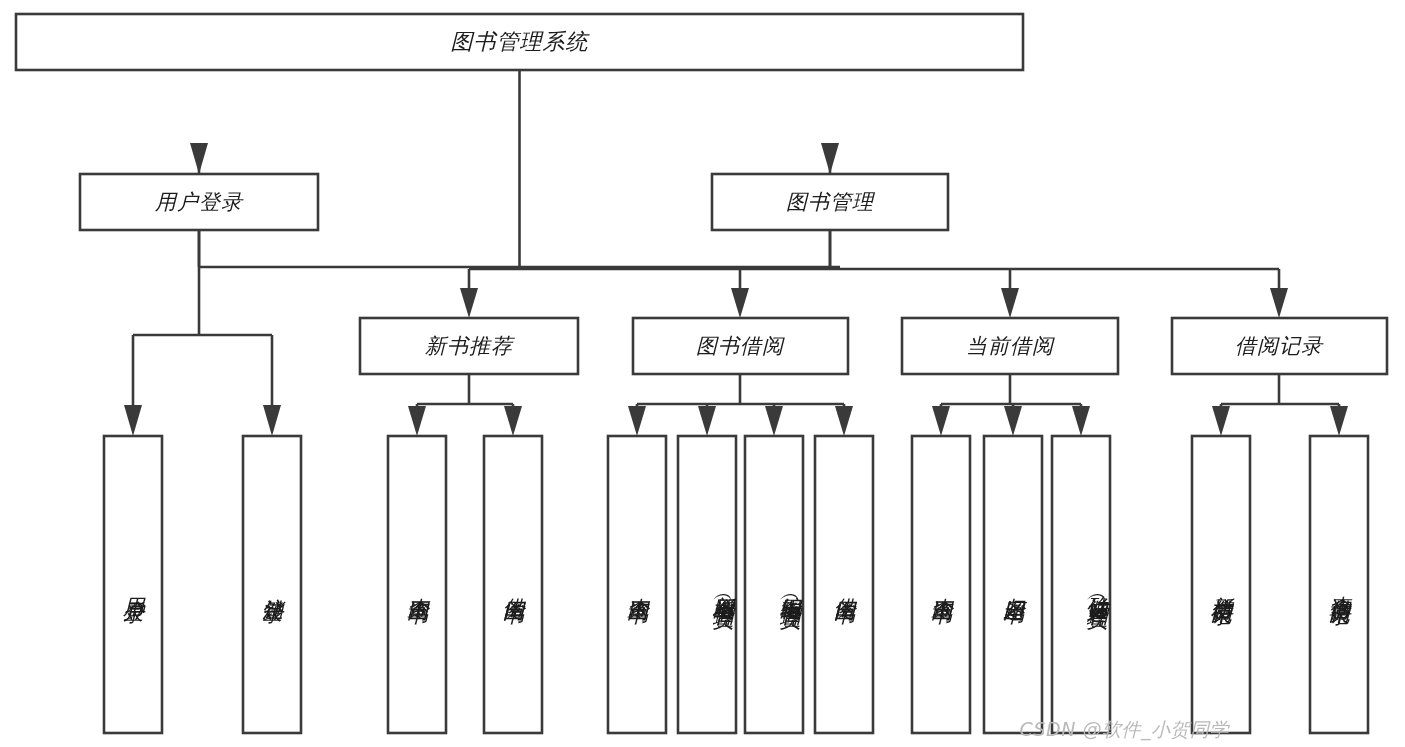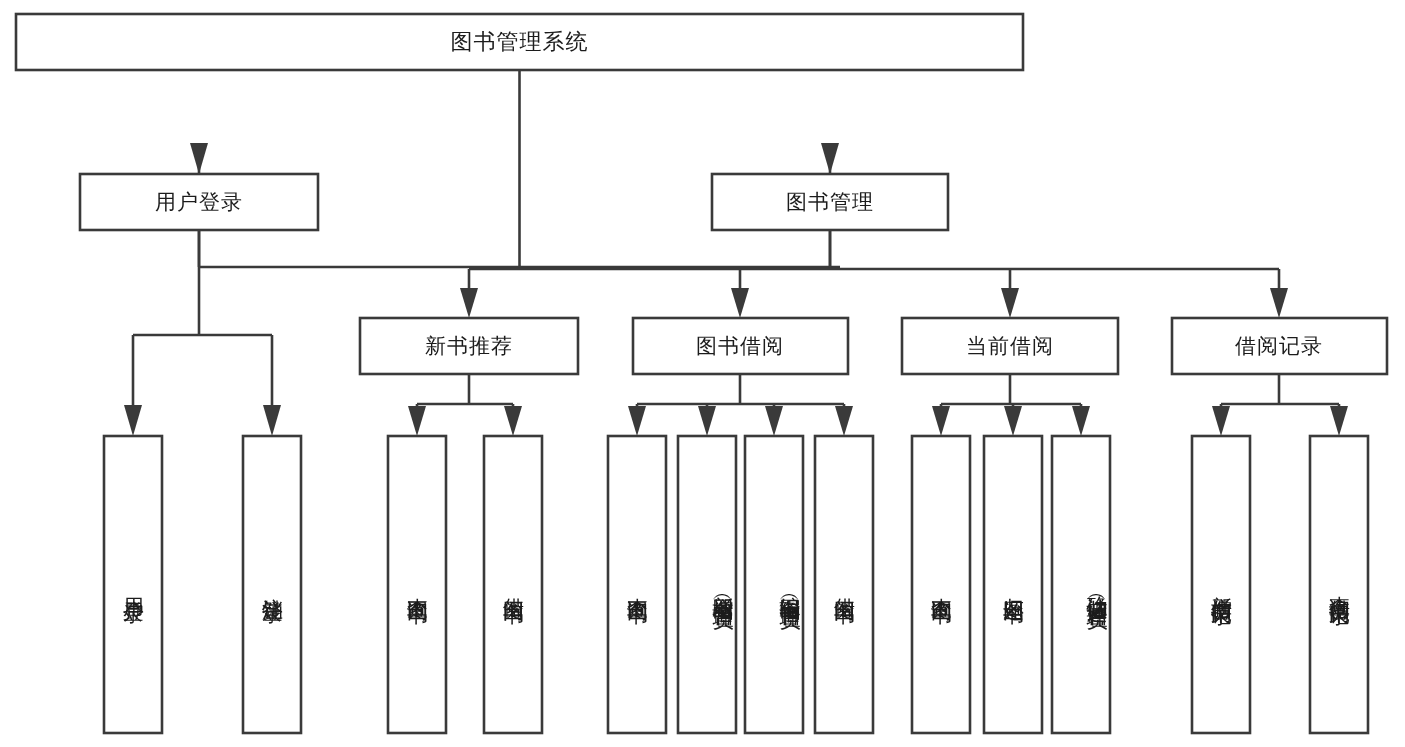--- a/index.html
+++ b/index.html
@@ -12,20 +12,21 @@
     height: 747px;
     font-family: "DejaVu Sans", "Liberation Sans", sans-serif;
     overflow: hidden;
     position: relative;
   }
   #diagram-root {
     position: relative;
     width: 1237px;
     height: 747px;
     background: #ffffff;
+    font-style: italic;
   }
   svg.diagram-canvas {
     position: absolute;
     left: 0;
     top: 0;
     width: 1405px;
     height: 747px;
   }
   .node-box {
     fill: #ffffff;
@@ -225,13 +226,14 @@
   <div class="leaf-label" style="left:608px; top:436px; width:58px; height:297px; display:flex; align-items:center; justify-content:center;">查询图书</div>
   <div class="leaf-label" style="left:678px; top:436px; width:58px; height:297px; display:flex; align-items:flex-start; justify-content:center; padding-top:6px; box-sizing:border-box;">新增图书（管理员）</div>
   <div class="leaf-label" style="left:745px; top:436px; width:58px; height:297px; display:flex; align-items:flex-start; justify-content:center; padding-top:6px; box-sizing:border-box;">编辑图书（管理员）</div>
   <div class="leaf-label" style="left:815px; top:436px; width:58px; height:297px; display:flex; align-items:center; justify-content:center;">借阅图书</div>
   <div class="leaf-label" style="left:912px; top:436px; width:58px; height:297px; display:flex; align-items:center; justify-content:center;">查询图书</div>
   <div class="leaf-label" style="left:984px; top:436px; width:58px; height:297px; display:flex; align-items:center; justify-content:center;">归还图书</div>
   <div class="leaf-label" style="left:1052px; top:436px; width:58px; height:297px; display:flex; align-items:flex-start; justify-content:center; padding-top:6px; box-sizing:border-box;">确认归还（管理员）</div>
   <div class="leaf-label" style="left:1192px; top:436px; width:58px; height:297px; display:flex; align-items:center; justify-content:center;">新增借阅记录</div>
   <div class="leaf-label" style="left:1310px; top:436px; width:58px; height:297px; display:flex; align-items:center; justify-content:center;">查询借阅记录</div>
 
+  <div class="watermark">CSDN @软件_小贺同学</div>
 </div>
 
 </body></html>

